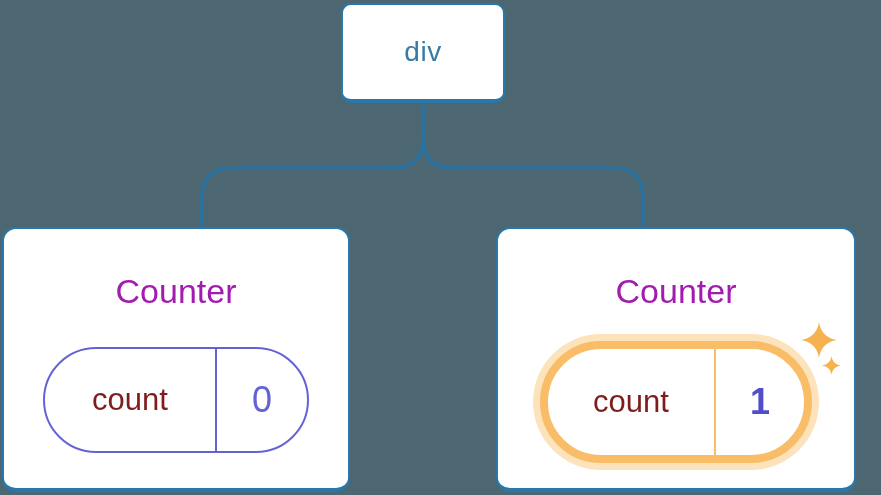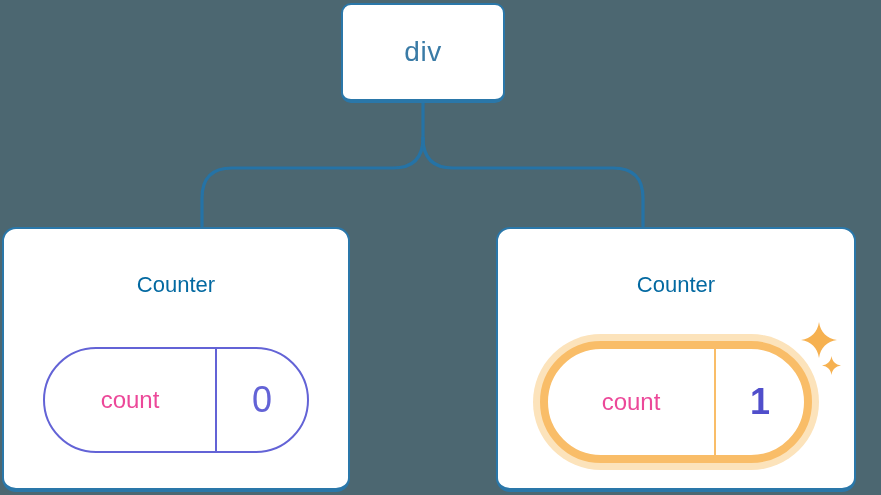--- a/index.html
+++ b/index.html
@@ -46,23 +46,23 @@
     height: 265px;
     border-radius: 14px;
   }
   .counter-card.left { left: 2px;   width: 348px; }
   .counter-card.right { left: 496px; width: 360px; }
   .counter-title {
     position: absolute;
     top: 43px; left: 0;
     width: 100%;
     text-align: center;
-    font-size: 22px;
+    font-size: 34px;
     font-weight: 500;
-    color: #0369a1;
+    color: #a21caf;
   }
   .state-pill {
     position: absolute;
     box-sizing: border-box;
     background: #ffffff;
     display: flex;
     align-items: stretch;
   }
   .state-pill.plain {
     left: 50%;
@@ -79,22 +79,22 @@
     width: 272px; height: 122px;
     border: 8px solid #f9bd68;
     border-radius: 70px;
     box-shadow: 0 0 0 7px #fce3bb;
   }
   .pill-key-cell {
     flex: 1;
     display: flex;
     align-items: center;
     justify-content: center;
-    font-size: 24px;
-    color: #ec4899;
+    font-size: 31px;
+    color: #7f1d1d;
   }
   .pill-value-cell {
     width: 90px;
     display: flex;
     align-items: center;
     justify-content: center;
     font-size: 36px;
     color: #6363d6;
   }
   .state-pill.highlighted .pill-value-cell {

